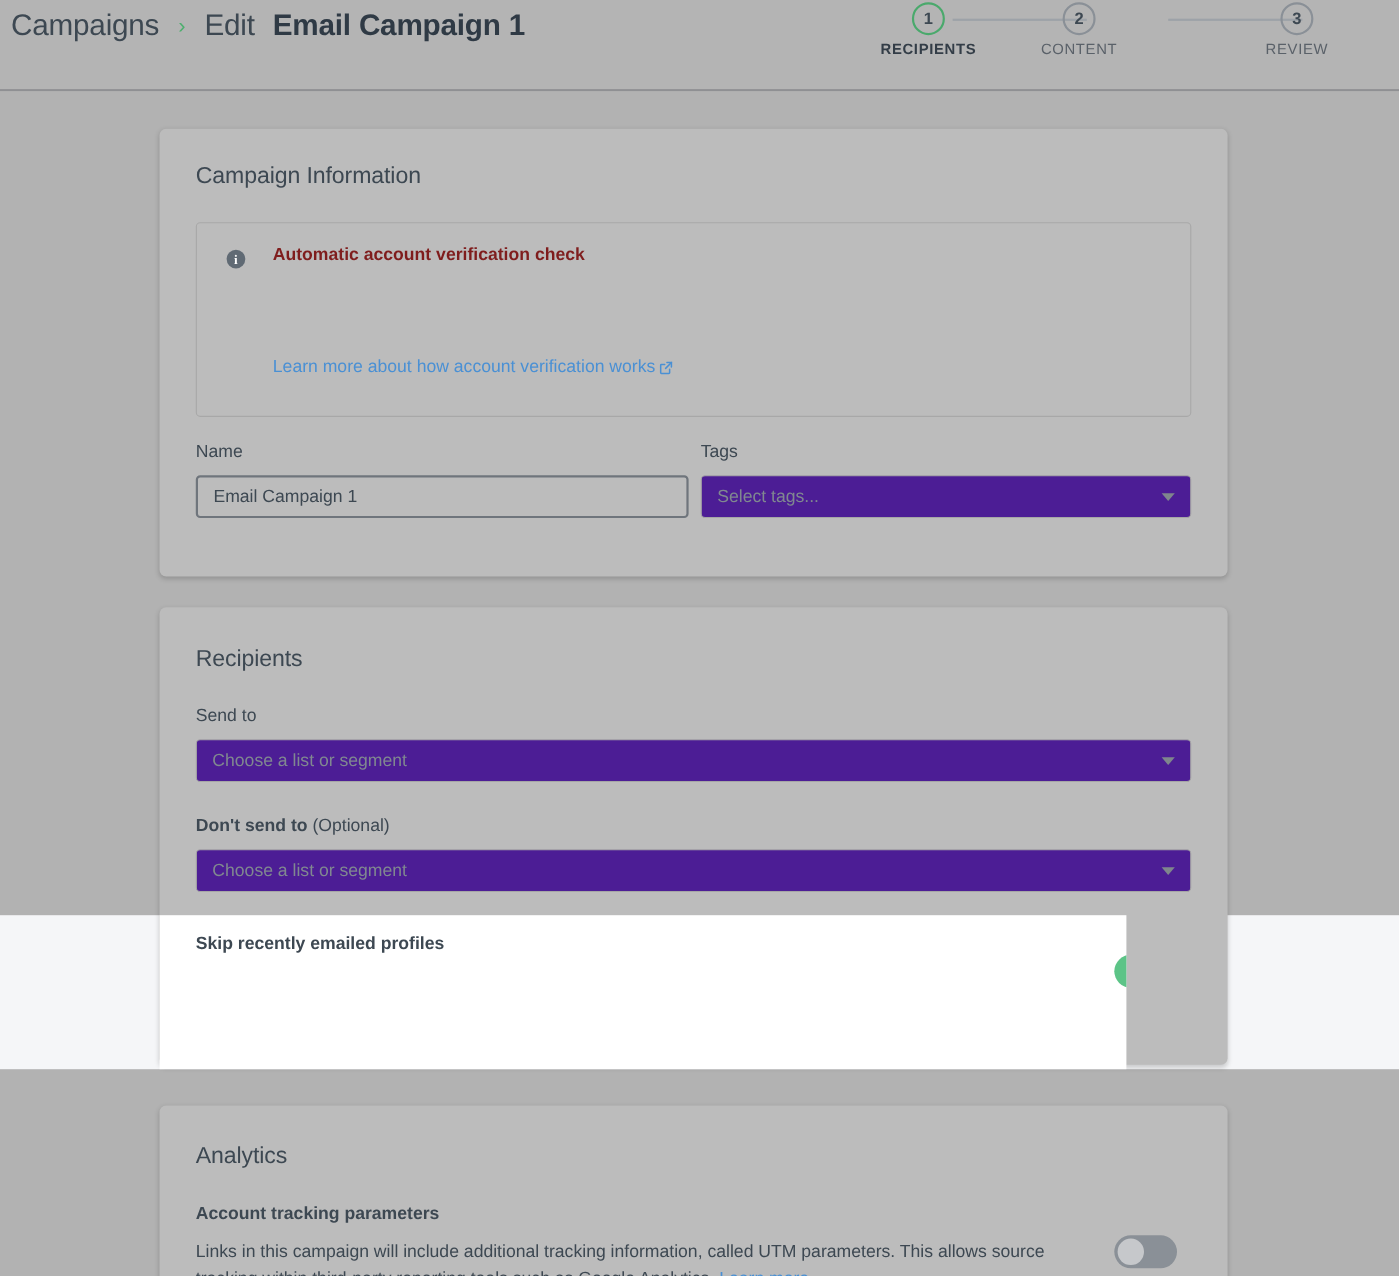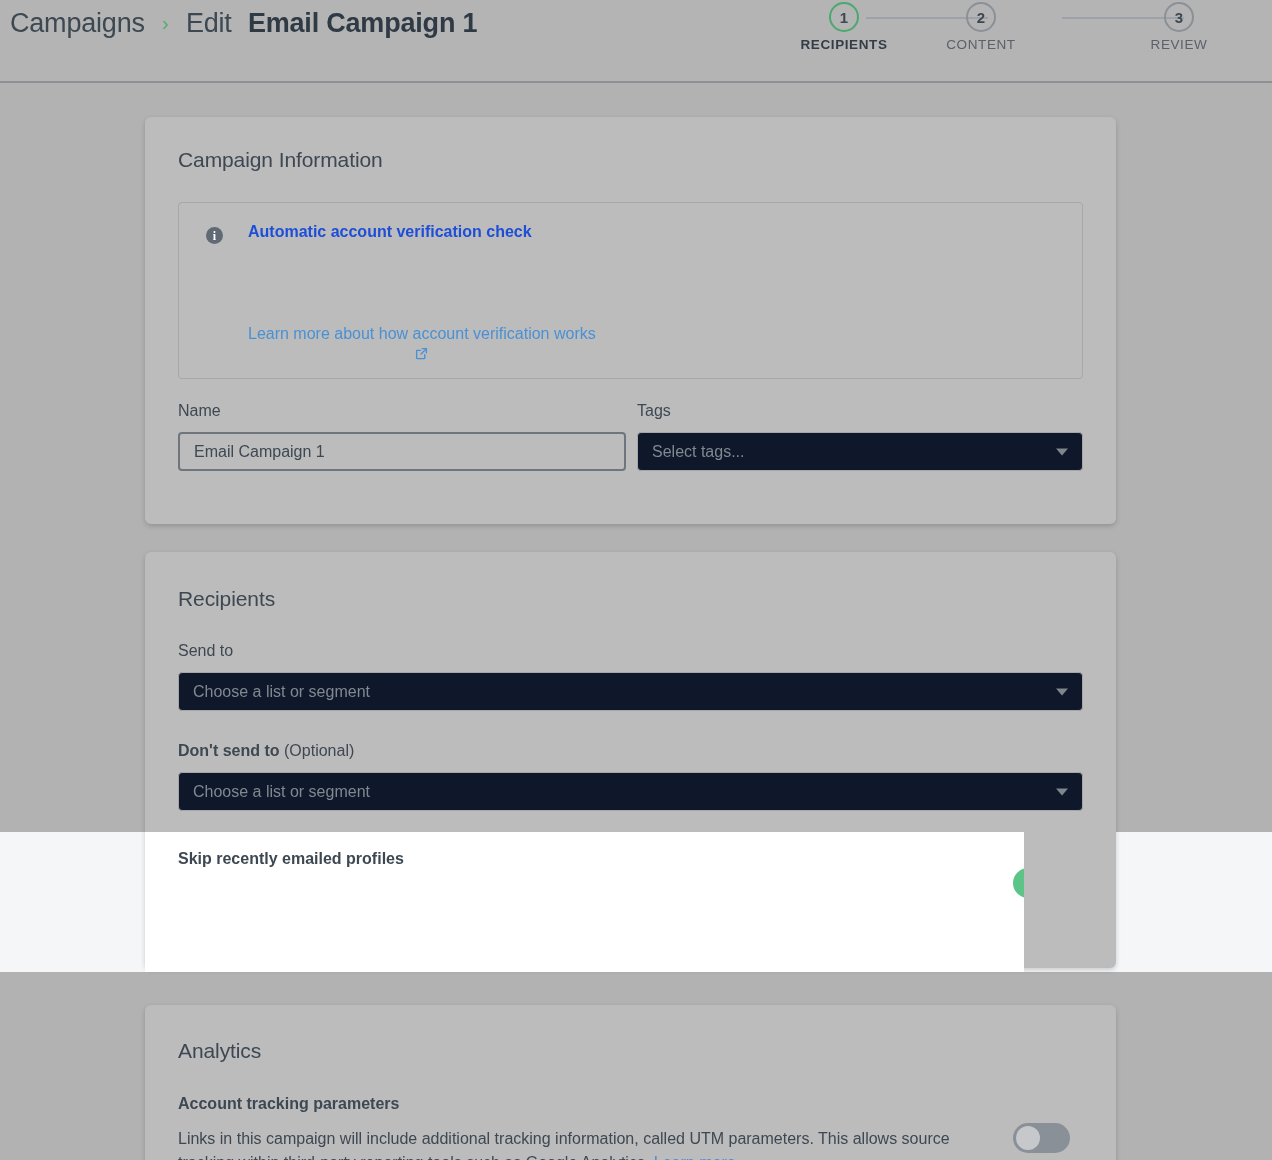--- a/index.html
+++ b/index.html
@@ -101,50 +101,50 @@
     position: absolute; left: 27px; top: 24px;
     width: 17px; height: 17px; border-radius: 50%;
     background: #606a74;
     color: #ffffff; font-size: 12px; font-weight: bold;
     font-family: "Liberation Serif", serif;
     display: flex; align-items: center; justify-content: center;
     line-height: 1;
   }
   .info-title {
     position: absolute; left: 69px; top: 20px;
-    font-size: 16px; font-weight: bold; color: #1d4ed8;
+    font-size: 16px; font-weight: bold; color: #7f1d1d;
   }
   .info-body {
     position: absolute; left: 69px; top: 52px; width: 820px;
     font-size: 16px; color: #3d4852; line-height: 24px;
   }
   .info-link {
     position: absolute; left: 69px; top: 122px;
     font-size: 16px; color: #4a90d4; text-decoration: none;
-    display: inline-flex; align-items: center; gap: 3px; flex-direction: column;
+    display: inline-flex; align-items: center; gap: 3px;
   }
   .ext-icon { display: inline-block; width: 13px; height: 13px; }
 
   
   .field-label {
     font-size: 16px; font-weight: normal; color: #3d4852;
   }
   .text-input {
     width: 448px; height: 39px;
     background: #bcbcbc;
     border: 2px solid #6f757c; border-radius: 4px;
     font-size: 16px; color: #3d4852;
     padding: 0 14px;
     font-family: "Liberation Sans", sans-serif;
     outline: none;
   }
   .select-box {
     position: relative;
     height: 39px;
-    background: #0f172a;
+    background: #4c1d95;
     border: 1px solid #a6a6a6; border-radius: 4px;
     display: flex; align-items: center;
     padding: 0 14px;
     font-size: 16px; color: #808890;
   }
   .caret {
     position: absolute; right: 14px; top: 50%; transform: translateY(-50%);
     width: 0; height: 0;
     border-left: 6px solid transparent;
     border-right: 6px solid transparent;

